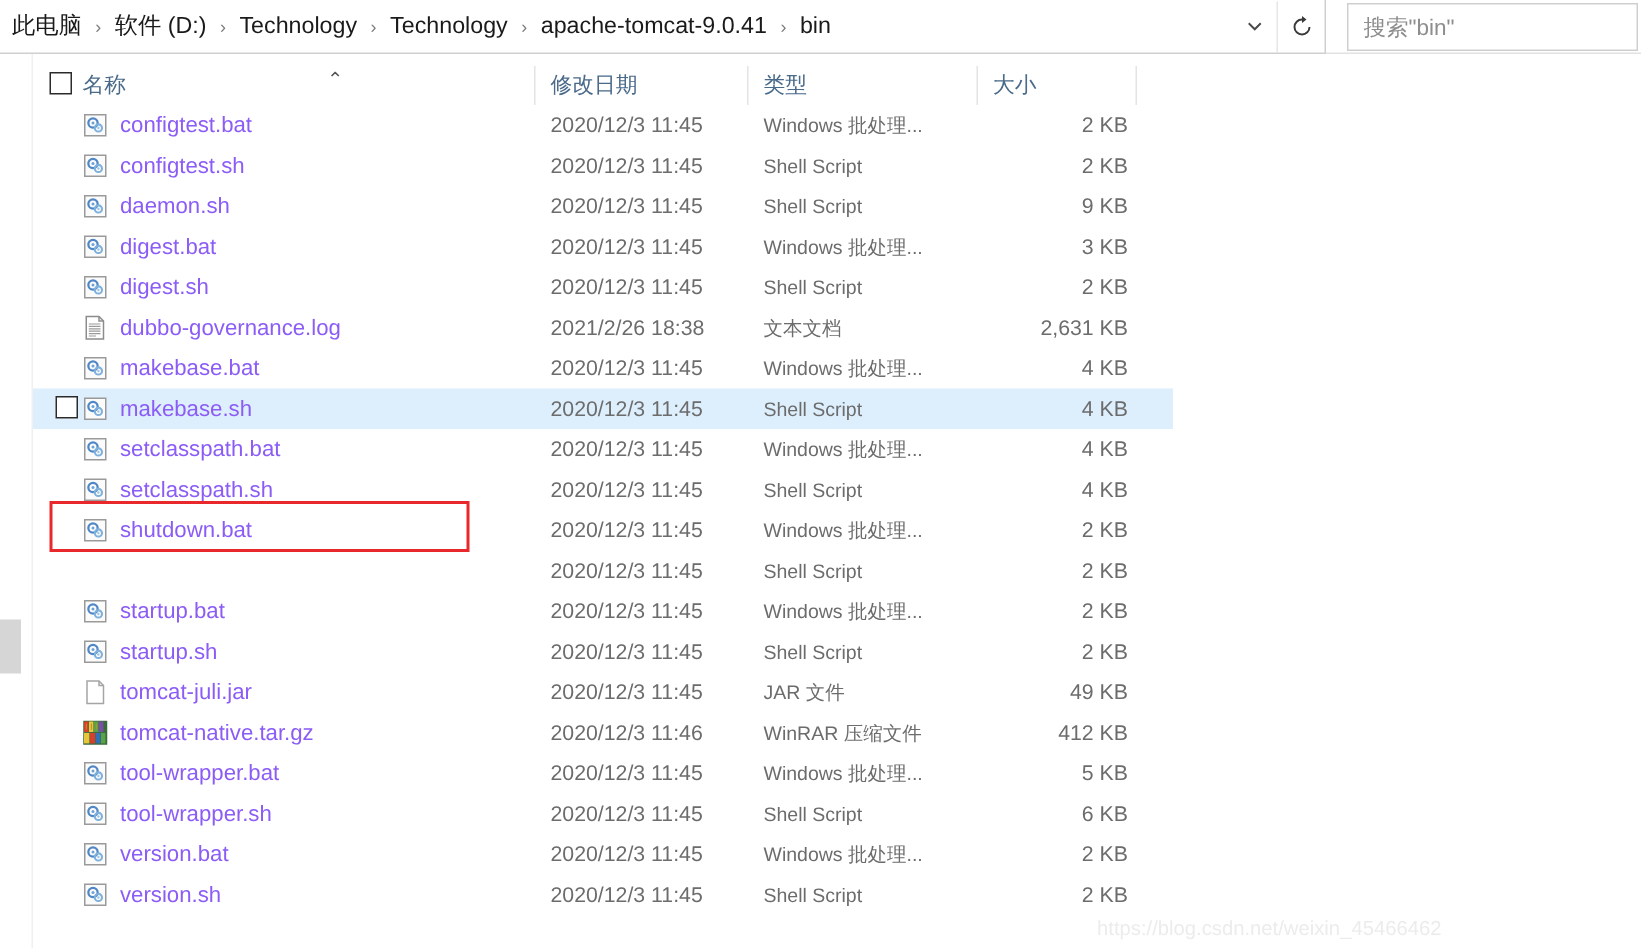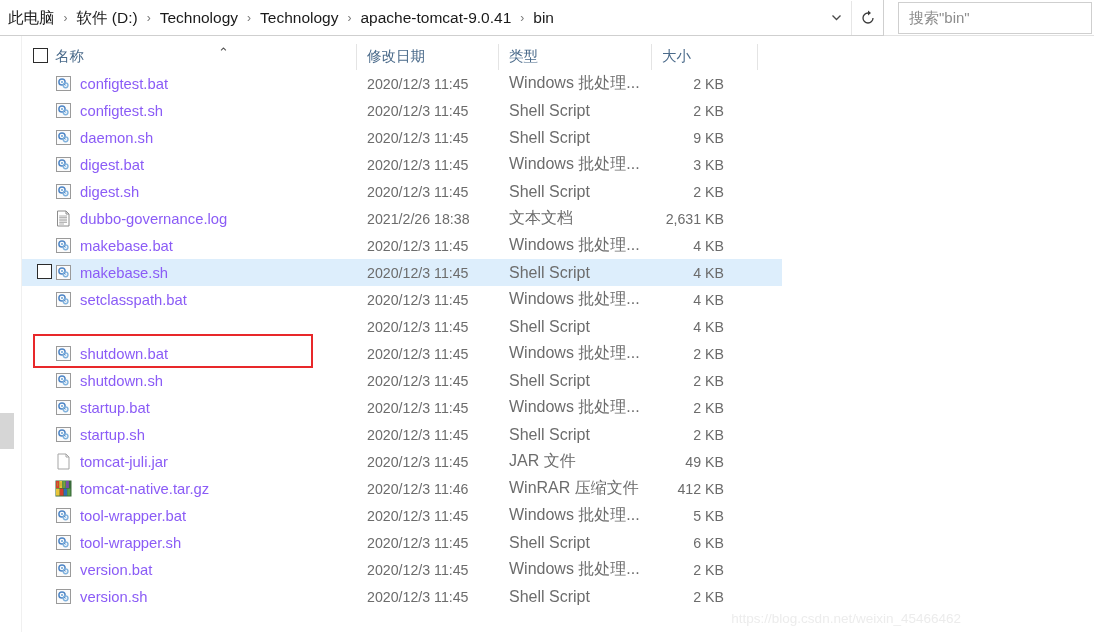--- a/index.html
+++ b/index.html
@@ -97,24 +97,24 @@
     position:absolute; left: 33px; top:0; height:27px;
     display:flex; align-items:center; gap:8px;
   }
   .fname { font-size: 14.8px; color: #8b5cf6; white-space:nowrap; }
   .cell-date {
     position:absolute; left: 345px; top:0; height:27px; display:flex; align-items:center;
     font-size: 14.2px; color: #6c6c6c; white-space:nowrap;
   }
   .cell-type {
     position:absolute; left: 487px; top:0; height:27px; display:flex; align-items:center;
-    font-size: 16px; color: #6c6c6c; white-space:nowrap;
+    font-size: 13px; color: #6c6c6c; white-space:nowrap;
   }
   .cell-size {
-    position:absolute; left: 612px; width: 90px; top:0; height:27px;
+    position:absolute; left: 640px; width: 90px; top:0; height:27px;
     display:flex; align-items:center; justify-content:flex-end;
     font-size: 14.2px; color: #6c6c6c; white-space:nowrap;
   }
 
   
   .ic { width:17px; height:17px; position:relative; flex:none; display:block; }
 
   
   .annot {
     position:absolute; left: 33px; top: 334px;
@@ -325,50 +325,50 @@
               <circle cx="10.6" cy="10.3" r="2.4" fill="none" stroke="#7fb1dd" stroke-width="1.4"></circle>
               <circle cx="10.6" cy="10.3" r="0.8" fill="#9cc5e8"></circle>
             </svg></span>
           <span class="fname">setclasspath.bat</span>
         </div>
         <div class="cell-date">2020/12/3 11:45</div>
         <div class="cell-type">Windows 批处理...</div>
         <div class="cell-size">4 KB</div>
       </div>
       <div class="row">
+        <div class="cell-name">
+          <span class="ic"><svg width="17" height="17" viewBox="0 0 17 17">
+              <rect x="1.5" y="1.5" width="14" height="14" fill="#fbfbfb" stroke="#9a9a9a" stroke-width="1"></rect>
+              <circle cx="7" cy="7" r="3.1" fill="none" stroke="#4f86c6" stroke-width="1.5"></circle>
+              <circle cx="7" cy="7" r="1" fill="#6ba3d6"></circle>
+              <circle cx="10.6" cy="10.3" r="2.4" fill="none" stroke="#7fb1dd" stroke-width="1.4"></circle>
+              <circle cx="10.6" cy="10.3" r="0.8" fill="#9cc5e8"></circle>
+            </svg></span>
+          <span class="fname">setclasspath.sh</span>
+        </div>
         <div class="cell-date">2020/12/3 11:45</div>
         <div class="cell-type">Shell Script</div>
         <div class="cell-size">4 KB</div>
       </div>
       <div class="row">
         <div class="cell-name">
           <span class="ic"><svg width="17" height="17" viewBox="0 0 17 17">
               <rect x="1.5" y="1.5" width="14" height="14" fill="#fbfbfb" stroke="#9a9a9a" stroke-width="1"></rect>
               <circle cx="7" cy="7" r="3.1" fill="none" stroke="#4f86c6" stroke-width="1.5"></circle>
               <circle cx="7" cy="7" r="1" fill="#6ba3d6"></circle>
               <circle cx="10.6" cy="10.3" r="2.4" fill="none" stroke="#7fb1dd" stroke-width="1.4"></circle>
               <circle cx="10.6" cy="10.3" r="0.8" fill="#9cc5e8"></circle>
             </svg></span>
           <span class="fname">shutdown.bat</span>
         </div>
         <div class="cell-date">2020/12/3 11:45</div>
         <div class="cell-type">Windows 批处理...</div>
         <div class="cell-size">2 KB</div>
       </div>
       <div class="row">
-        <div class="cell-name">
-          <span class="ic"><svg width="17" height="17" viewBox="0 0 17 17">
-              <rect x="1.5" y="1.5" width="14" height="14" fill="#fbfbfb" stroke="#9a9a9a" stroke-width="1"></rect>
-              <circle cx="7" cy="7" r="3.1" fill="none" stroke="#4f86c6" stroke-width="1.5"></circle>
-              <circle cx="7" cy="7" r="1" fill="#6ba3d6"></circle>
-              <circle cx="10.6" cy="10.3" r="2.4" fill="none" stroke="#7fb1dd" stroke-width="1.4"></circle>
-              <circle cx="10.6" cy="10.3" r="0.8" fill="#9cc5e8"></circle>
-            </svg></span>
-          <span class="fname">shutdown.sh</span>
-        </div>
         <div class="cell-date">2020/12/3 11:45</div>
         <div class="cell-type">Shell Script</div>
         <div class="cell-size">2 KB</div>
       </div>
       <div class="row">
         <div class="cell-name">
           <span class="ic"><svg width="17" height="17" viewBox="0 0 17 17">
               <rect x="1.5" y="1.5" width="14" height="14" fill="#fbfbfb" stroke="#9a9a9a" stroke-width="1"></rect>
               <circle cx="7" cy="7" r="3.1" fill="none" stroke="#4f86c6" stroke-width="1.5"></circle>
               <circle cx="7" cy="7" r="1" fill="#6ba3d6"></circle>

